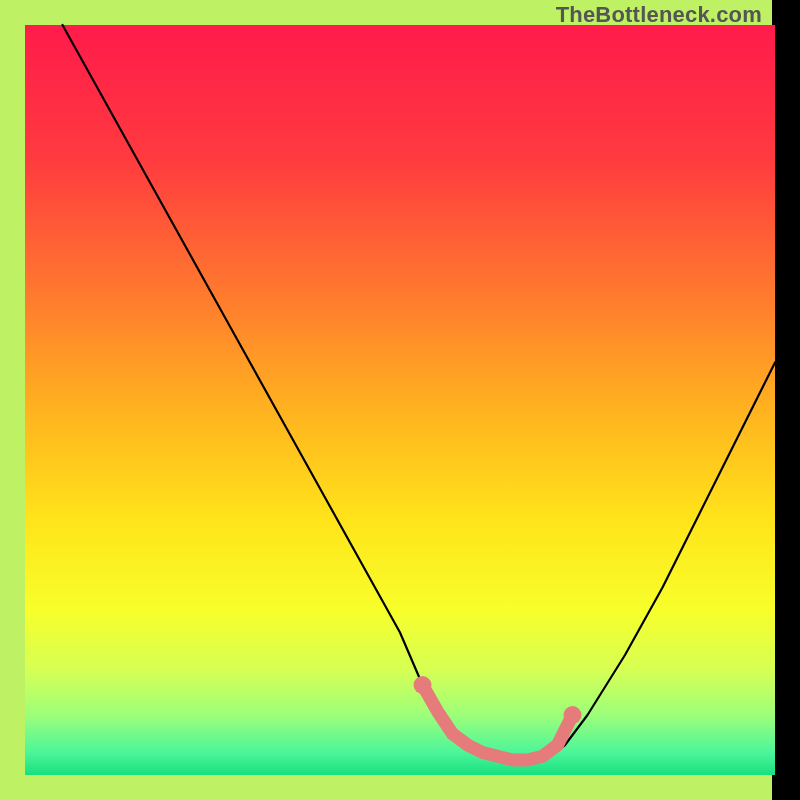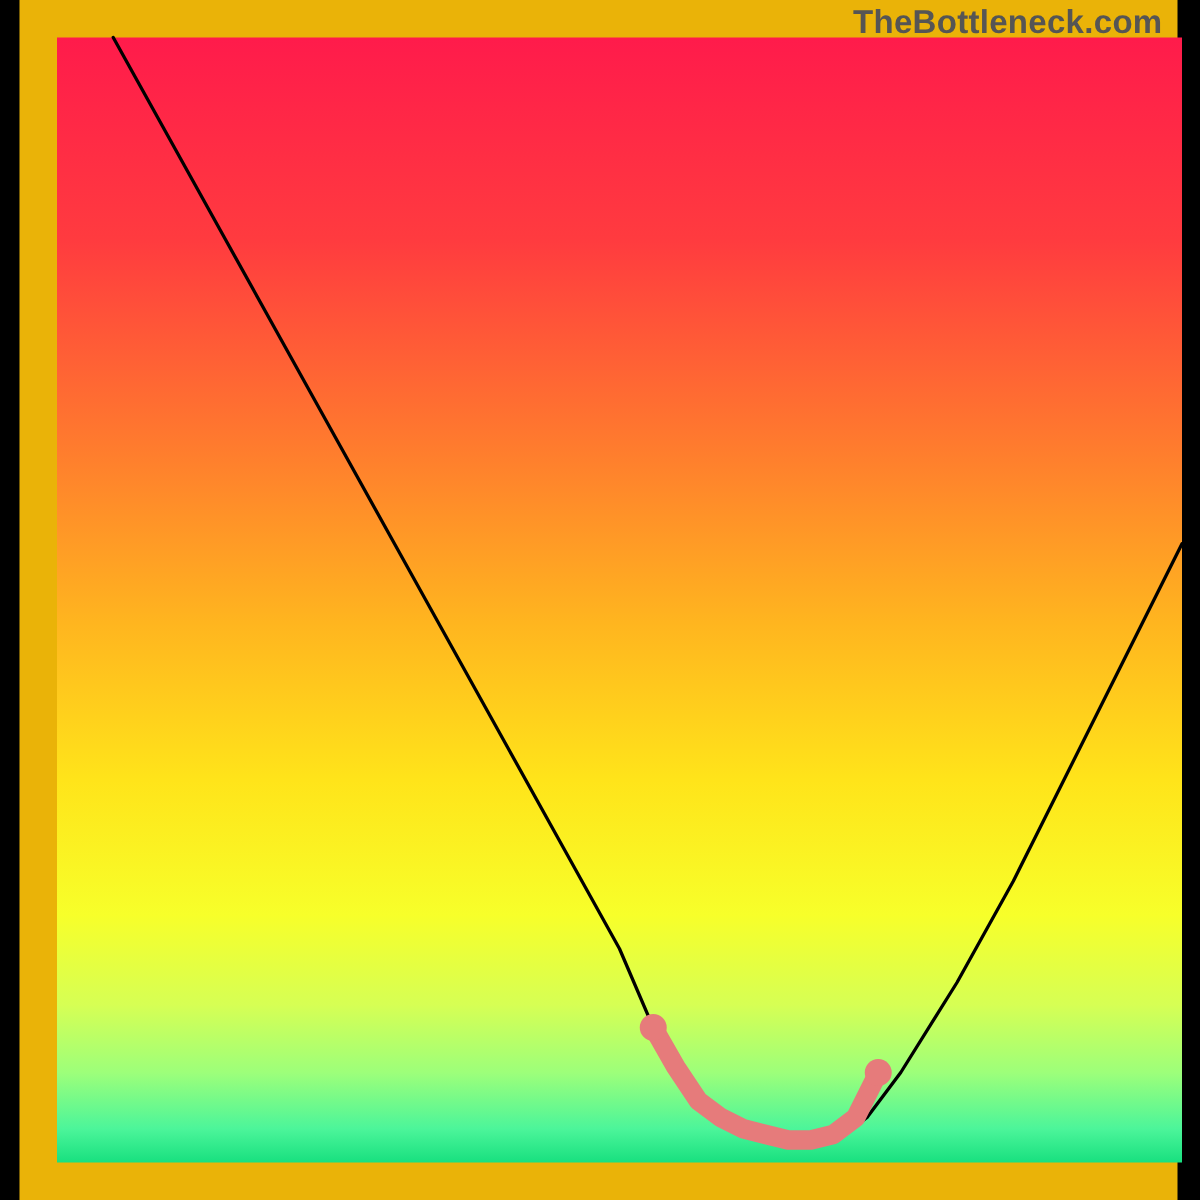--- a/index.html
+++ b/index.html
@@ -8,22 +8,21 @@
     width: 800px;
     height: 800px;
     overflow: hidden;
     background: #000;
     font-family: Arial, Helvetica, sans-serif;
   }
   .stage {
     position: relative;
     width: 772px;
     height: 800px;
-    background: #eab308;
-    margin-left: 13px;
+    background: #bef264;
   }
   .watermark {
     position: absolute;
     top: 2px;
     right: 10px;
     font-size: 22px;
     font-weight: 600;
     color: #555;
     letter-spacing: 0.2px;
     user-select: none;

